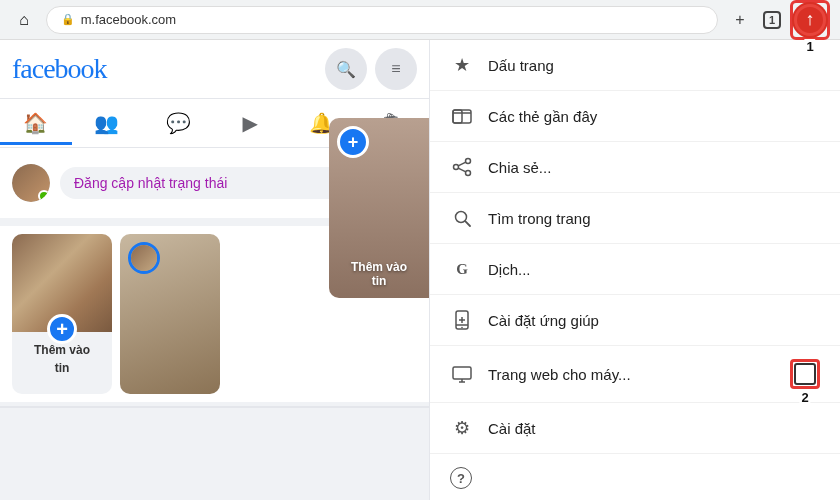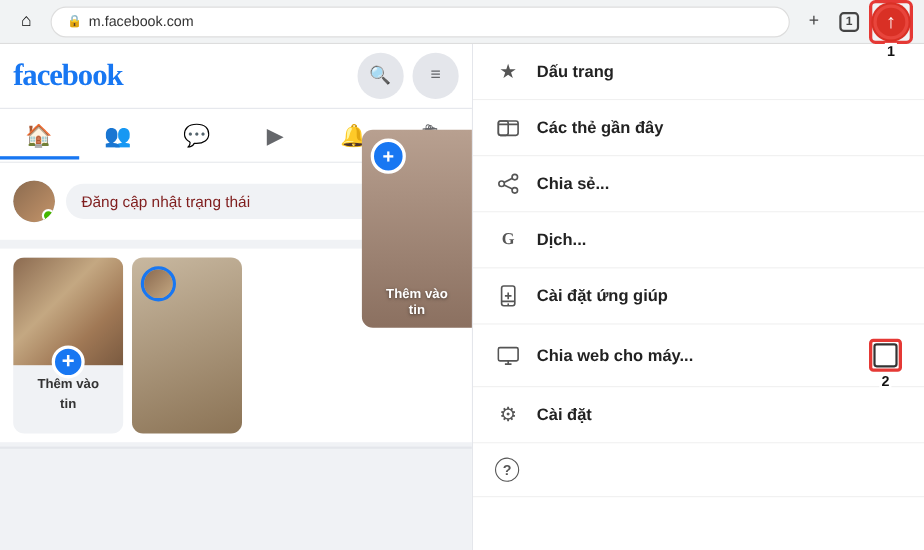--- a/index.html
+++ b/index.html
@@ -85,21 +85,21 @@
     }
 
     
     .fb-header {
       background: white;
       padding: 8px 12px;
       border-bottom: 1px solid #e4e6eb;
     }
     .fb-logo {
       font-size: 28px;
-      font-weight: 700;
+      font-weight: 400;
       color: #1877f2;
       letter-spacing: -1px;
       font-family: Georgia, serif;
     }
     .fb-nav-icon {
       width: 42px; height: 42px;
       display: flex; align-items: center; justify-content: center;
       border-radius: 50%;
       cursor: pointer;
       font-size: 20px;
@@ -159,21 +159,21 @@
       width: 100%; height: 100%;
       background: linear-gradient(135deg, #8b6a4f, #c4956a);
       border-radius: 50%;
     }
     .status-input {
       flex: 1;
       background: #f0f2f5;
       border-radius: 20px;
       padding: 8px 14px;
       font-size: 14px;
-      color: #7f1d1d;
+      color: #a21caf;
       cursor: pointer;
     }
     .photo-btn {
       display: flex;
       flex-direction: column;
       align-items: center;
       gap: 2px;
       cursor: pointer;
     }
     .photo-icon-box {
@@ -259,21 +259,21 @@
       color: #222;
       position: relative;
     }
     .menu-icon {
       width: 24px; height: 24px;
       display: flex; align-items: center; justify-content: center;
       color: #555;
       font-size: 18px;
       flex-shrink: 0;
     }
-    .menu-label { flex: 1; font-weight: bold; }
+    .menu-label { flex: 1; }
     .desktop-mode-box {
       width: 22px; height: 22px;
       border: 2px solid #333;
       border-radius: 3px;
       display: flex; align-items: center; justify-content: center;
     }
     .red-square-outline {
       border: 3px solid #e53935;
       border-radius: 4px;
       padding: 1px;
@@ -406,20 +406,29 @@
           <circle cx="16" cy="4" r="2.5" stroke="#555" stroke-width="1.5" fill="none"></circle>
           <circle cx="4" cy="10" r="2.5" stroke="#555" stroke-width="1.5" fill="none"></circle>
           <circle cx="16" cy="16" r="2.5" stroke="#555" stroke-width="1.5" fill="none"></circle>
           <line x1="6.2" y1="11.1" x2="13.8" y2="14.9" stroke="#555" stroke-width="1.5"></line>
           <line x1="6.2" y1="8.9" x2="13.8" y2="5.1" stroke="#555" stroke-width="1.5"></line>
         </svg>
       </div>
       <span class="menu-label">Chia sẻ...</span>
     </div>
 
+    <div class="menu-item">
+      <div class="menu-icon">
+        <svg width="20" height="20" viewBox="0 0 20 20" fill="none" xmlns="http://www.w3.org/2000/svg">
+          <circle cx="9" cy="9" r="5.5" stroke="#555" stroke-width="1.5" fill="none"></circle>
+          <line x1="13.2" y1="13.2" x2="18" y2="18" stroke="#555" stroke-width="1.8" stroke-linecap="round"></line>
+        </svg>
+      </div>
+      <span class="menu-label">Tìm trong trang</span>
+    </div>
 
     <div class="menu-item">
       <div class="menu-icon" style="font-weight:bold; font-size:15px; color:#555; font-family: serif;">G</div>
       <span class="menu-label">Dịch...</span>
     </div>
 
     <div class="menu-item">
       <div class="menu-icon">
         <svg width="20" height="20" viewBox="0 0 20 20" fill="none" xmlns="http://www.w3.org/2000/svg">
           <rect x="4" y="1" width="12" height="18" rx="2" stroke="#555" stroke-width="1.5" fill="none"></rect>
@@ -433,21 +442,21 @@
     </div>
 
     <div class="menu-item" style="position:relative;">
       <div class="menu-icon">
         <svg width="20" height="20" viewBox="0 0 20 20" fill="none" xmlns="http://www.w3.org/2000/svg">
           <rect x="1" y="3" width="18" height="12" rx="1.5" stroke="#555" stroke-width="1.5" fill="none"></rect>
           <line x1="7" y1="18" x2="13" y2="18" stroke="#555" stroke-width="1.5"></line>
           <line x1="10" y1="15" x2="10" y2="18" stroke="#555" stroke-width="1.5"></line>
         </svg>
       </div>
-      <span class="menu-label">Chia web cho máy...</span>
+      <span class="menu-label">Trang web cho máy...</span>
 
       <div style="position:relative;">
         <div class="red-square-outline">
           <div class="desktop-mode-box"></div>
         </div>
         <div style="position:absolute; bottom:-16px; left:50%; transform:translateX(-50%); font-size:13px; font-weight:900; color:#111; background:white; padding:0 2px; white-space:nowrap;">2</div>
       </div>
     </div>
 
     <div class="menu-item">

